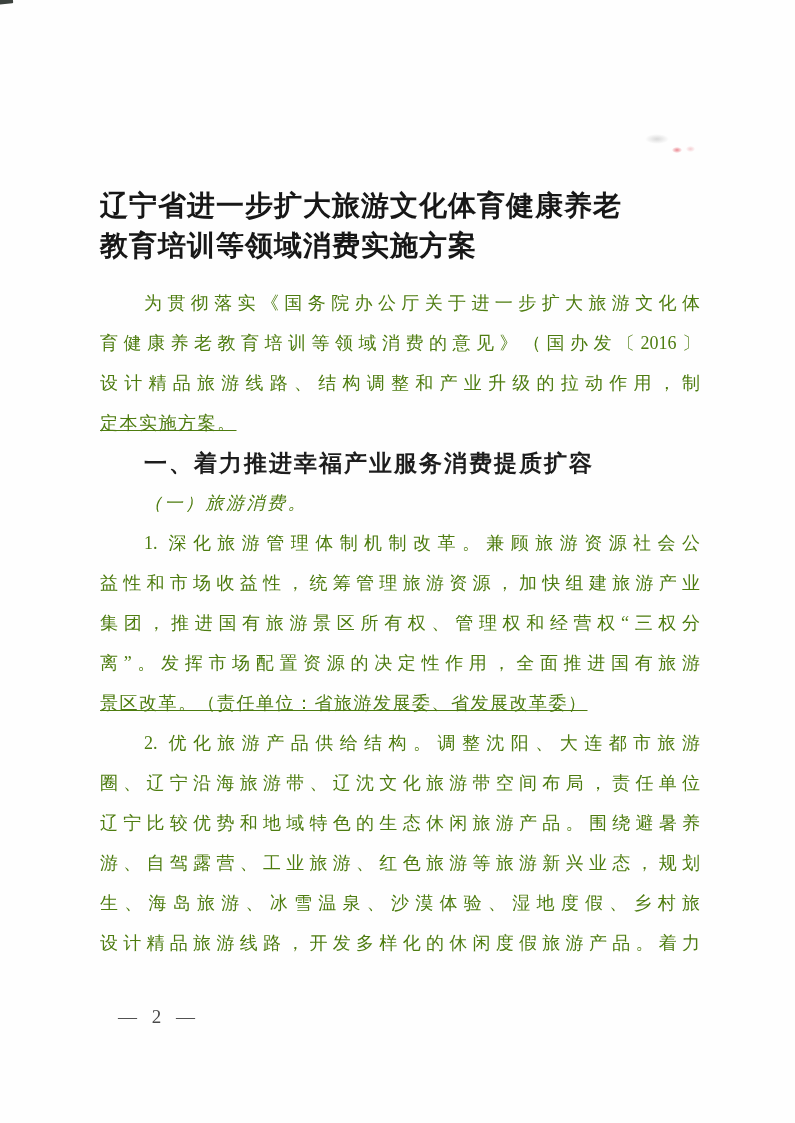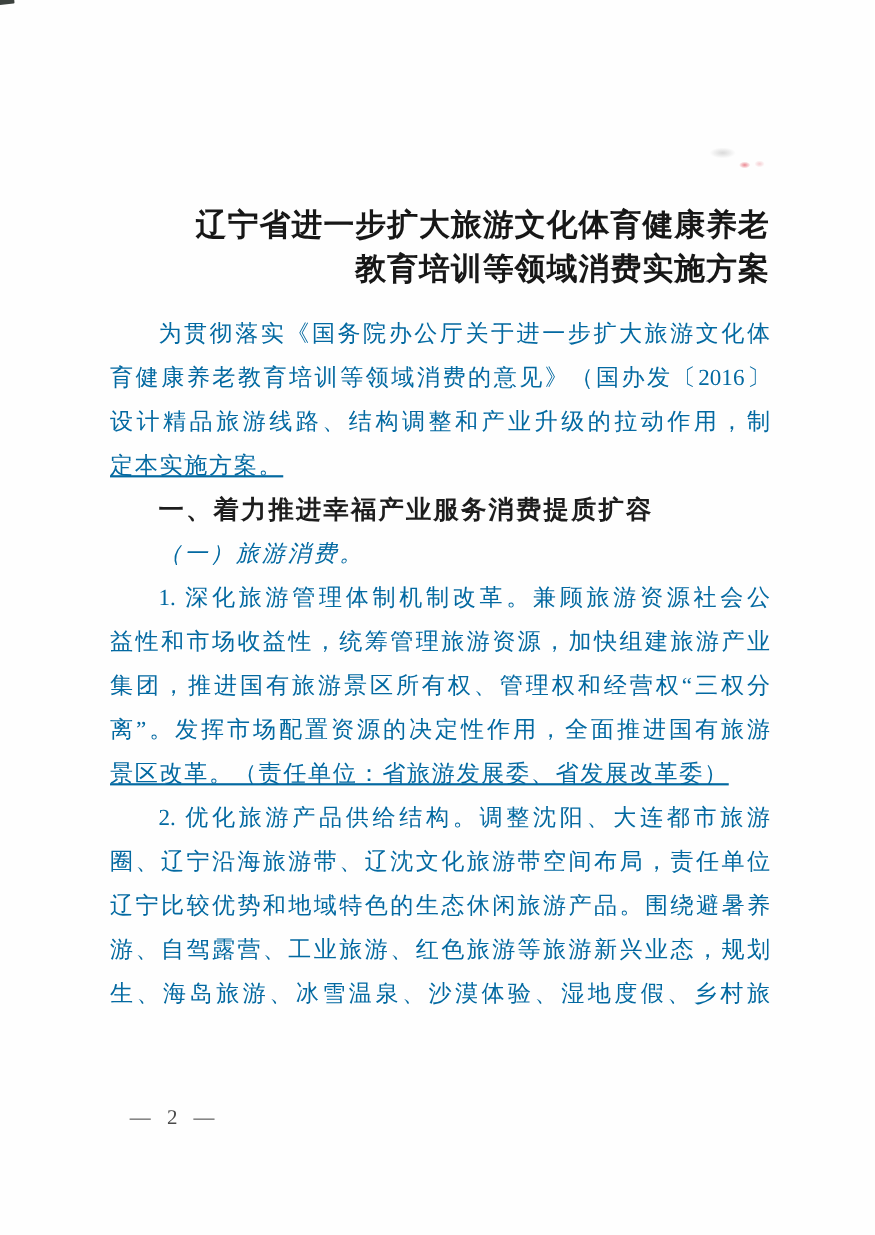--- a/index.html
+++ b/index.html
@@ -52,40 +52,40 @@
     border-radius: 50%;
     background: radial-gradient(ellipse at center, rgba(230,130,140,0.40), rgba(230,130,140,0) 75%);
   }
   
   .doc-title {
     position: absolute;
     left: 100px;
     top: 186px;
     width: 600px;
     margin: 0;
-    text-align: right;
+    text-align: left;
     font-size: 28px;
     font-weight: 700;
     line-height: 40px;
     color: #171717;
     letter-spacing: 1px;
   }
   .title-line { display: block; }
   
   .doc-body {
     position: absolute;
     left: 100px;
     top: 283px;
     width: 600px;
   }
   .line {
     height: 40px;
     line-height: 40px;
-    font-size: 21px;
-    color: #0369a1;
+    font-size: 18px;
+    color: #4d7c0f;
     text-align: justify;
     text-align-last: justify;
     white-space: nowrap;
   }
   .line.last {
     text-align: left;
     text-align-last: left;
     letter-spacing: 1.5px;
     white-space: normal;
     text-decoration: underline;
@@ -146,17 +146,18 @@
     <div class="line">益性和市场收益性，统筹管理旅游资源，加快组建旅游产业</div>
     <div class="line">集团，推进国有旅游景区所有权、管理权和经营权“三权分</div>
     <div class="line">离”。发挥市场配置资源的决定性作用，全面推进国有旅游</div>
     <div class="line last">景区改革。（责任单位：省旅游发展委、省发展改革委）</div>
 
     <div class="line indent">2. 优化旅游产品供给结构。调整沈阳、大连都市旅游</div>
     <div class="line">圈、辽宁沿海旅游带、辽沈文化旅游带空间布局，责任单位</div>
     <div class="line">辽宁比较优势和地域特色的生态休闲旅游产品。围绕避暑养</div>
     <div class="line">游、自驾露营、工业旅游、红色旅游等旅游新兴业态，规划</div>
     <div class="line">生、海岛旅游、冰雪温泉、沙漠体验、湿地度假、乡村旅</div>
+    <div class="line">设计精品旅游线路，开发多样化的休闲度假旅游产品。着力</div>
   </div>
 
   <div class="page-number">— 2 —</div>
 
 </div>
 
 </body></html>

